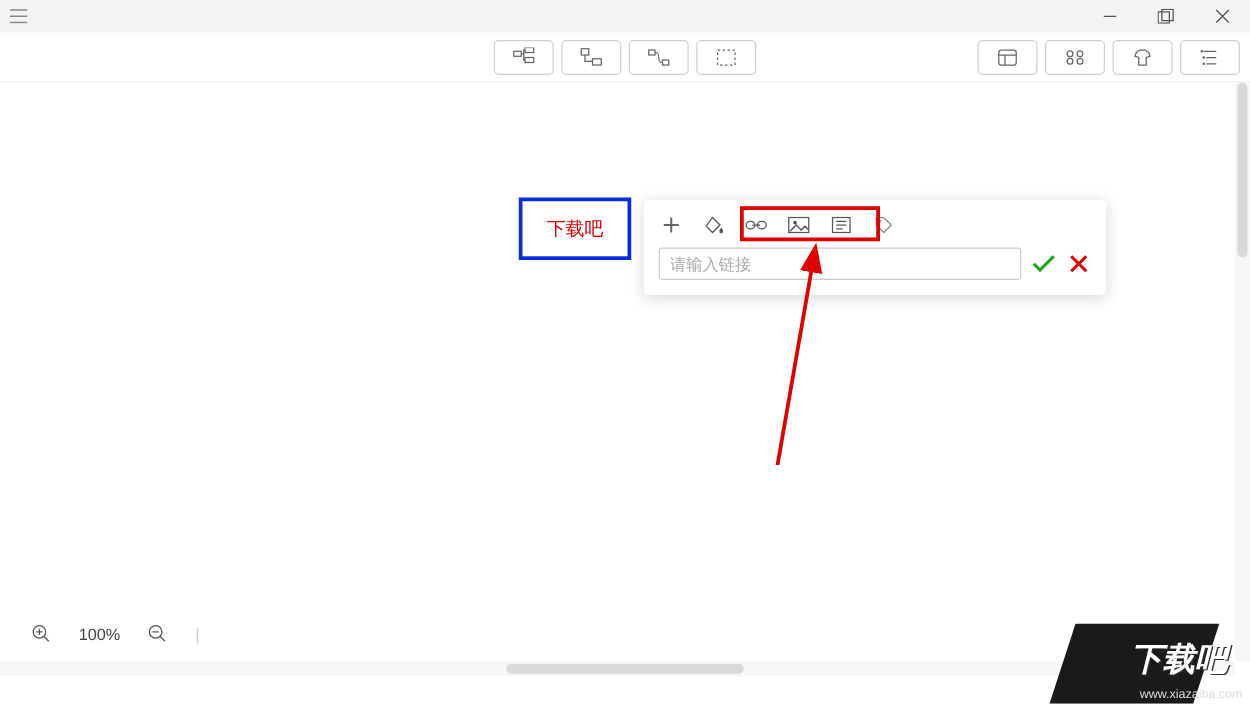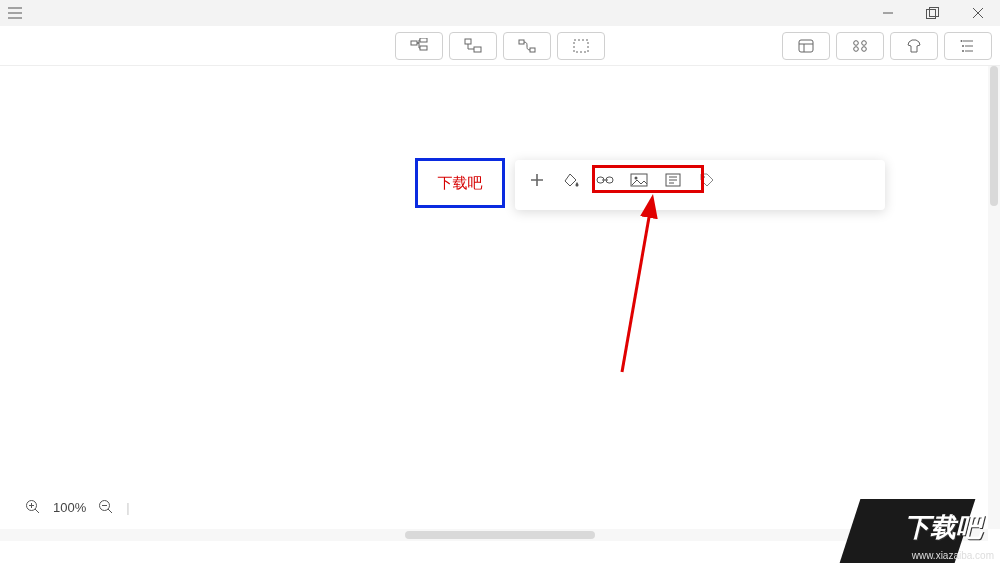--- a/index.html
+++ b/index.html
@@ -54,21 +54,21 @@
       position:absolute; left:0; right:12px; bottom:22px; height:12px;
       background:#f7f7f7;
     }
     .hscroll-thumb {
       position:absolute; left:405px; top:2px; height:8px; width:190px;
       background:#d9d9d9; border-radius:4px;
     }
     .bottom-white { position:absolute; left:0; right:0; bottom:0; height:22px; background:#fff; }
     .zoombar {
       position:absolute; left:25px; bottom:46px; height:20px;
-      display:flex; align-items:center; gap:12px; color:#444; font-size:13px;margin-top:36px;
+      display:flex; align-items:center; gap:22px; color:#444; font-size:13px;margin-top:36px;
     }
     .node-box {
       position:absolute; left:415px; top:158px; width:90px; height:50px;
       border:3px solid #0a2be0; background:#fff;
       display:flex; align-items:center; justify-content:center;
       color:#d60000; font-size:15px;
     }
     .popover {
       position:absolute; left:515px; top:160px; width:370px;
       background:#fff; border-radius:4px; box-shadow:0 2px 12px rgba(0,0,0,0.15);
@@ -261,20 +261,33 @@
         </svg>
     </div>
     <div class="pop-tool">
       <svg width="16" height="16" viewBox="0 0 16 16">
           <path d="M2 2h6l6 6-6 6-6-6z" fill="none" stroke="#888"></path>
           <circle cx="5" cy="5" r="1" fill="#888"></circle>
         </svg>
     </div>
     <div class="pop-highlight"></div>
   </div>
+  <div class="pop-input-row">
+    <input class="pop-input" placeholder="请输入链接" style="">
+    <span class="pop-tool pop-confirm">
+      <svg width="20" height="16" viewBox="0 0 20 16">
+          <path d="M2 8l5 5L18 2" fill="none" stroke="#1aa61a" stroke-width="2.5"></path>
+        </svg>
+    </span>
+    <span class="pop-tool pop-cancel">
+      <svg width="16" height="16">
+          <path d="M2 2l12 12M14 2L2 14" stroke="#d60000" stroke-width="2.5"></path>
+        </svg>
+    </span>
+  </div>
 </div>
 
 <svg class="arrow-annot" width="60" height="190">
   <defs>
       <marker id="ah" markerWidth="10" markerHeight="10" refX="6" refY="3" orient="auto">
         <path d="M0 0L8 3L0 6z" fill="#e00000"></path>
       </marker>
     </defs>
   <line x1="10" y1="180" x2="40" y2="8" stroke="#e00000" stroke-width="3" marker-end="url(#ah)"></line>
 </svg>

